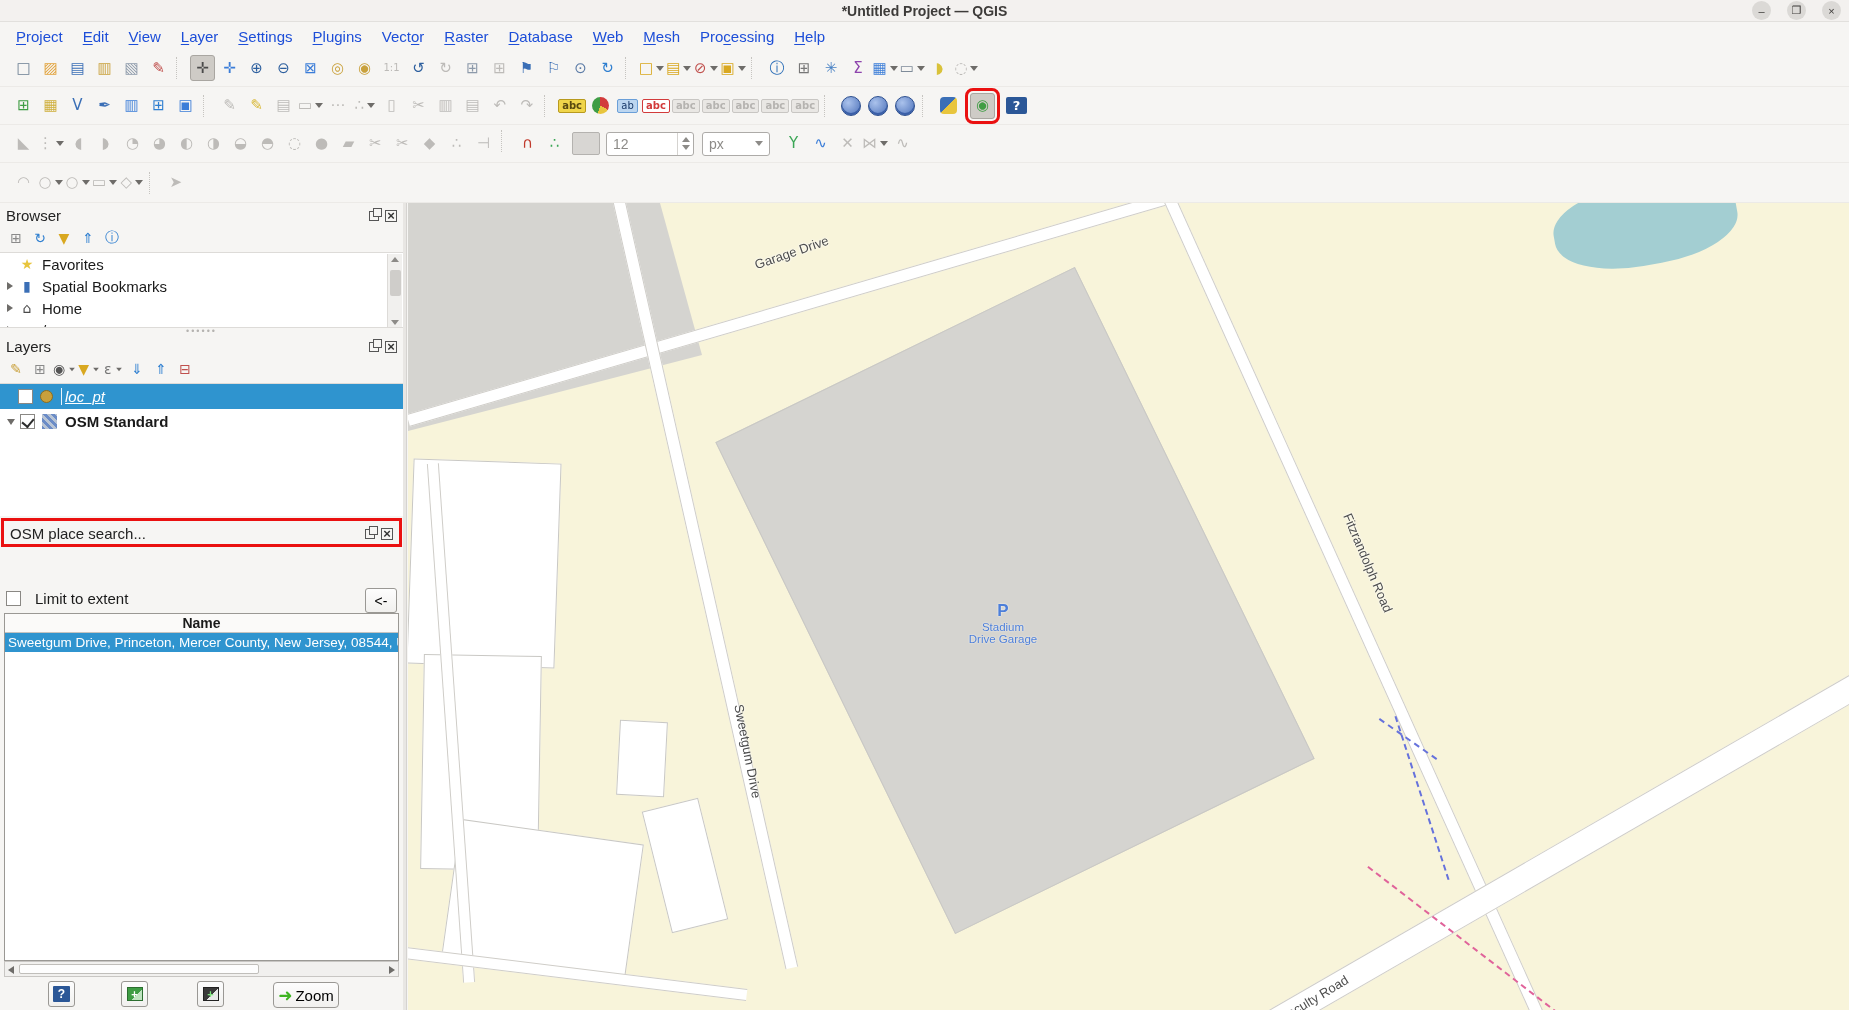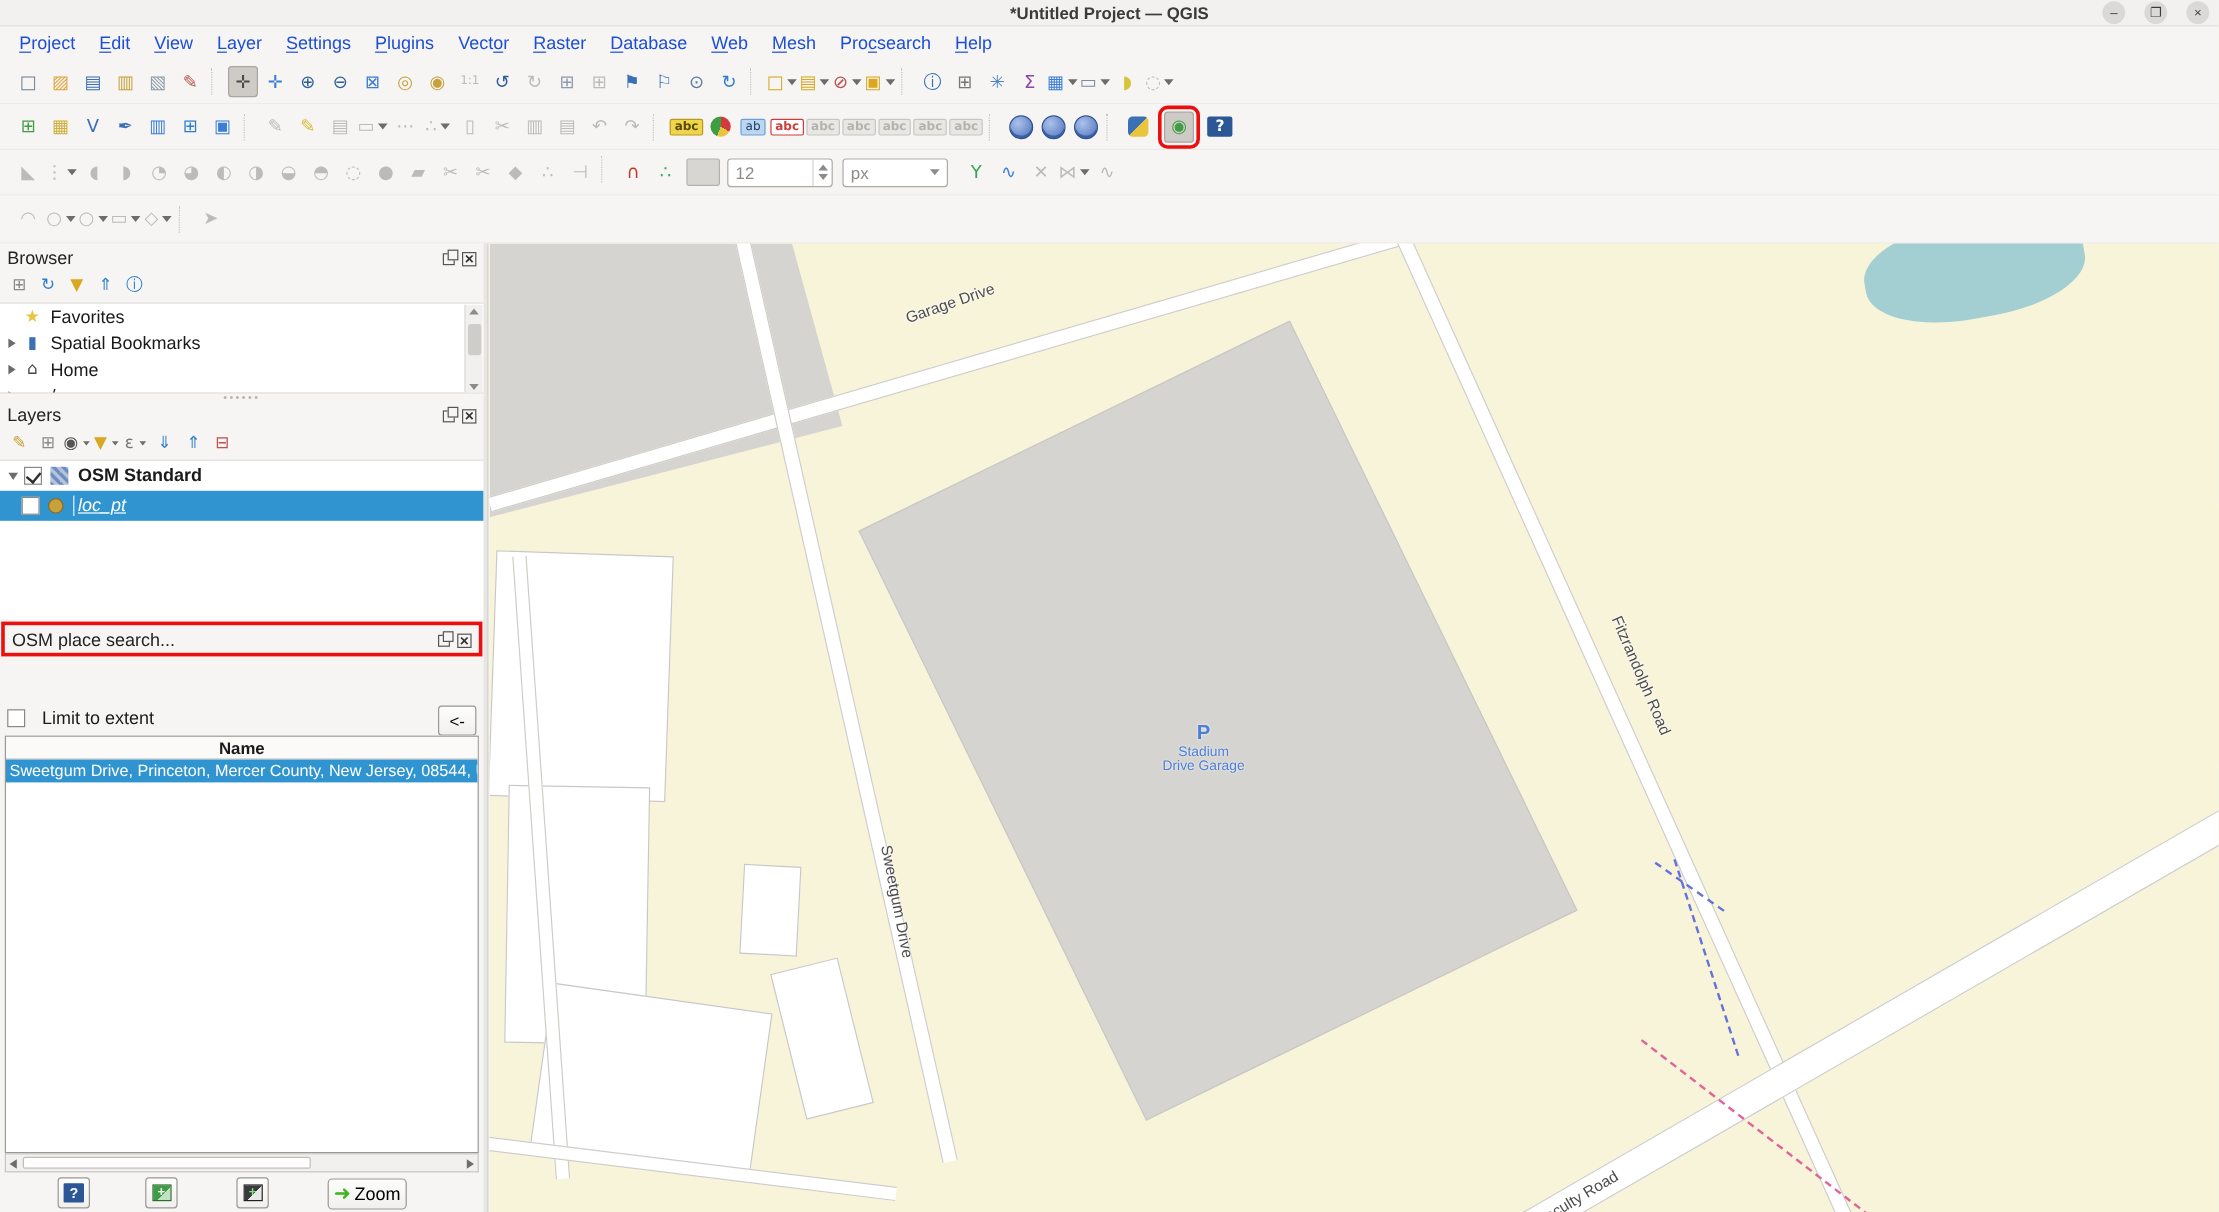--- a/index.html
+++ b/index.html
@@ -39,21 +39,21 @@
   .ti.pie::after { content:""; width:17px; height:17px; border-radius:50%; background:conic-gradient(#d23b3b 0 120deg,#e8c53d 0 200deg,#3f9d44 0 360deg); }
   .ti.globe::after { content:""; width:18px; height:18px; border-radius:50%; background:radial-gradient(circle at 35% 32%,#aac2ec,#4a6fb8); border:1px solid #2d4f8e; box-shadow:inset 0 -2px 0 #3a5fa8; }
   .ti.py::after { content:""; width:17px; height:17px; border-radius:4px; background:linear-gradient(135deg,#3b6fb6 50%,#e8c53d 50%); }
   .snapwidget { display:inline-flex; align-items:center; margin-left:4px; }
   .swatch { width:28px; height:23px; background:#d8d6d3; border:1px solid #b4b2af; border-radius:2px; margin-right:6px; }
   .spinbox { width:88px; height:24px; border:1px solid #adaba8; border-radius:3px; background:#fff; display:flex; align-items:center; }
   .spinbox .val { flex:1; padding-left:6px; font-size:14px; color:#8d8b88; }
   .steppers { width:16px; display:flex; flex-direction:column; align-items:center; gap:3px; border-left:1px solid #d5d3d0; height:100%; justify-content:center; }
   .tri-up { width:0; height:0; border-left:4px solid transparent; border-right:4px solid transparent; border-bottom:5px solid #8d8b88; }
   .tri-down { width:0; height:0; border-left:4px solid transparent; border-right:4px solid transparent; border-top:5px solid #8d8b88; }
-  .combo { width:88px; height:24px; border:1px solid #adaba8; border-radius:3px; background:#fff; display:flex; align-items:center; justify-content:space-between; padding:0 6px; margin-left:8px; }
+  .combo { width:68px; height:24px; border:1px solid #adaba8; border-radius:3px; background:#fff; display:flex; align-items:center; justify-content:space-between; padding:0 6px; margin-left:8px; }
   .combo .val { font-size:14px; color:#8d8b88; }
 
   
   .leftcol { position:absolute; left:0; top:203px; width:403px; height:807px; background:#f6f5f3; }
   .splitter { position:absolute; left:403px; top:203px; width:4px; height:807px; background:#e8e6e3; border-right:1px solid #d5d3d0; }
   .panel-title-row { display:flex; align-items:center; justify-content:space-between; padding:4px 6px 2px 6px; }
   .panel-title { font-size:15px; color:#232323; }
   .pt-btns { display:flex; gap:6px; align-items:center; }
   .btn-float { width:10px; height:10px; border:1px solid #555; position:relative; background:#f6f5f3; }
   .btn-float::after { content:""; position:absolute; right:-4px; top:-4px; width:7px; height:7px; border:1px solid #555; background:#f6f5f3; }
@@ -159,21 +159,21 @@
     <span class="menu-item"><span>Vect</span><u>o</u><span>r</span></span>
 
     <span class="menu-item"><span></span><u>R</u><span>aster</span></span>
 
     <span class="menu-item"><span></span><u>D</u><span>atabase</span></span>
 
     <span class="menu-item"><span></span><u>W</u><span>eb</span></span>
 
     <span class="menu-item"><span></span><u>M</u><span>esh</span></span>
 
-    <span class="menu-item"><span>Pro</span><u>c</u><span>search</span></span>
+    <span class="menu-item"><span>Pro</span><u>c</u><span>essing</span></span>
 
     <span class="menu-item"><span></span><u>H</u><span>elp</span></span>
   </div>
 
 <div class="tbrow" id="tbrow1">
 
     <span class="ti">
       <i class="g" style="color: rgb(107, 127, 147);">□</i>
 
     </span>
@@ -842,31 +842,31 @@
 
         <span class="ptool">
           <i class="g" style="font-style: normal; color: rgb(47, 127, 208);">⇑</i>
         </span>
 
         <span class="ptool">
           <i class="g" style="font-style: normal; color: rgb(192, 80, 77);">⊟</i>
         </span>
       </div>
     <div id="layers-list">
+      <div class="layer-row selected">
+        <i class="expander none"></i>
+        <span class="cb"></span>
+        <span class="marker-point"></span>
+        <span class="lbl-edit">loc_pt</span>
+      </div>
       <div class="layer-row">
         <i class="expander open"></i>
         <span class="cb checked"></span>
         <span class="marker-raster"></span>
         <span class="lbl-bold">OSM Standard</span>
-      </div>
-      <div class="layer-row selected">
-        <i class="expander none"></i>
-        <span class="cb"></span>
-        <span class="marker-point"></span>
-        <span class="lbl-edit">loc_pt</span>
       </div>
     </div>
   </div>
 
   <div class="osm-panel">
     <div class="panel-title-row">
       <span class="panel-title">OSM place search...</span>
       <span class="pt-btns">
         <span class="btn-float"></span>
         <span class="btn-x">×</span>

